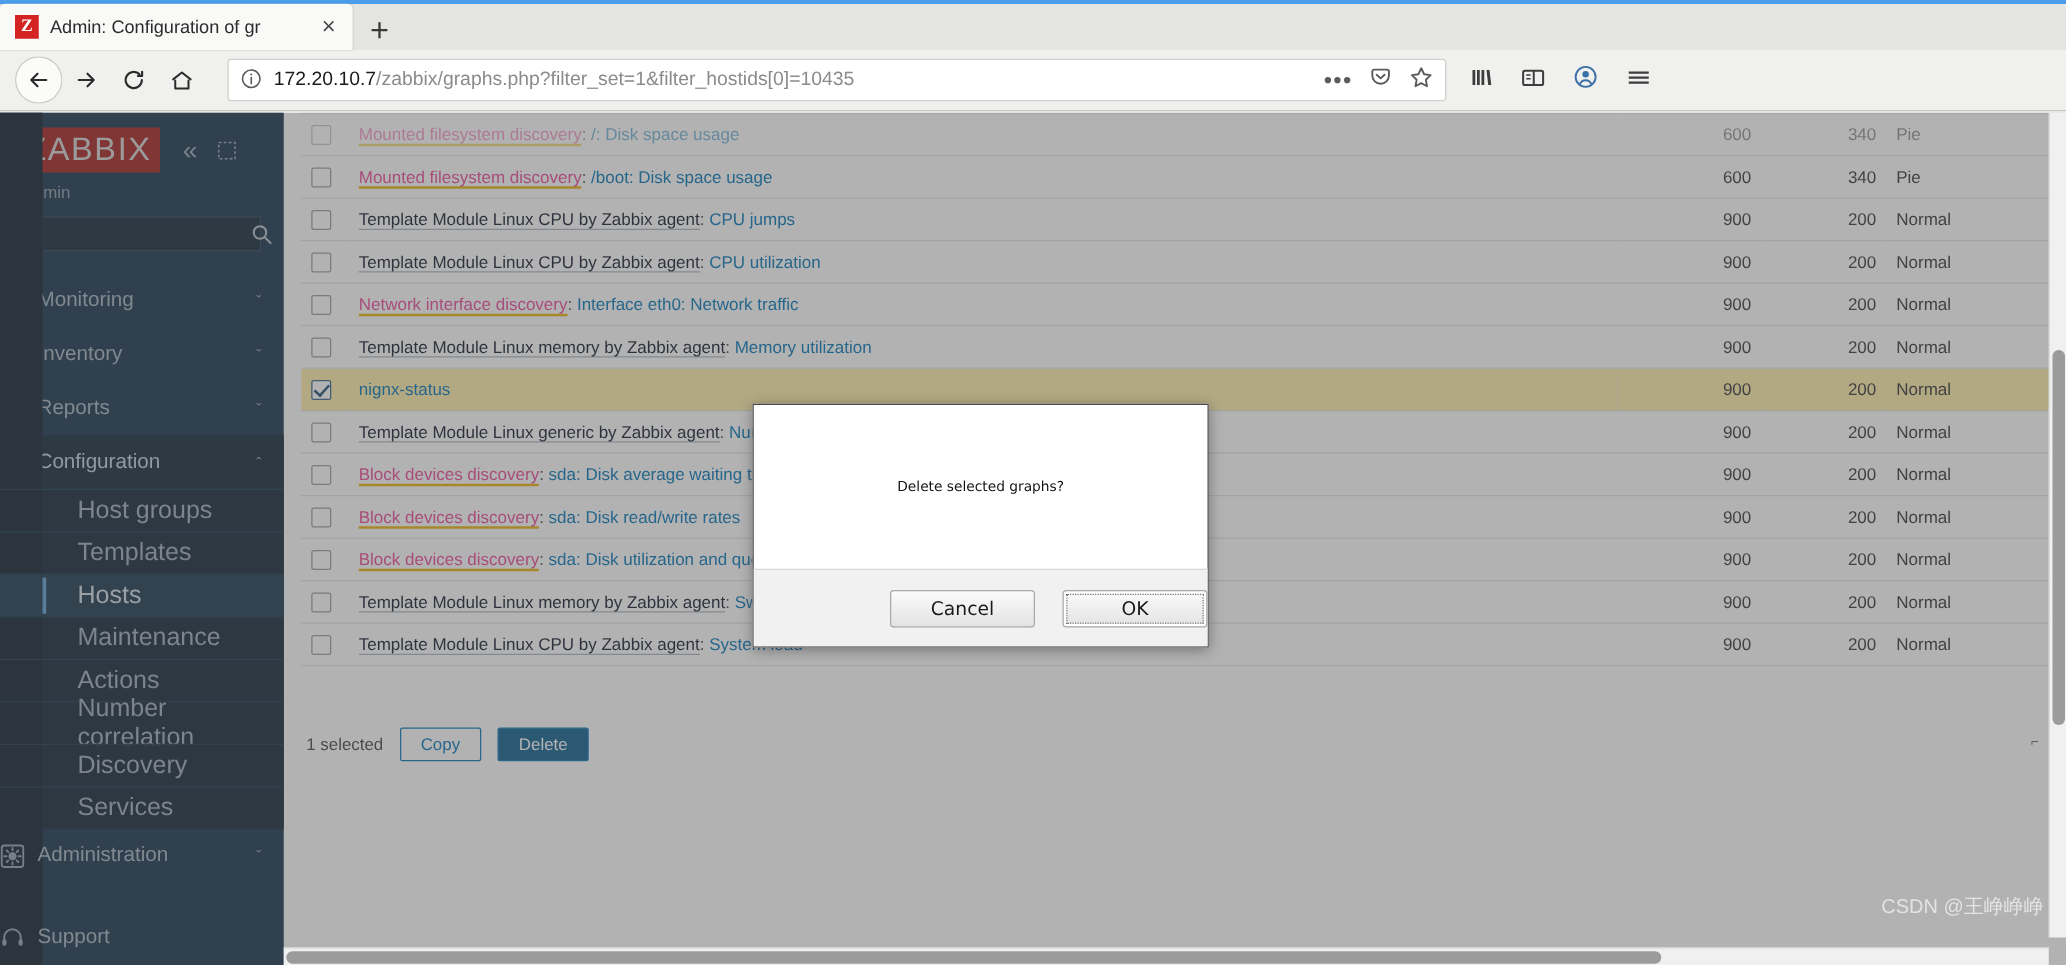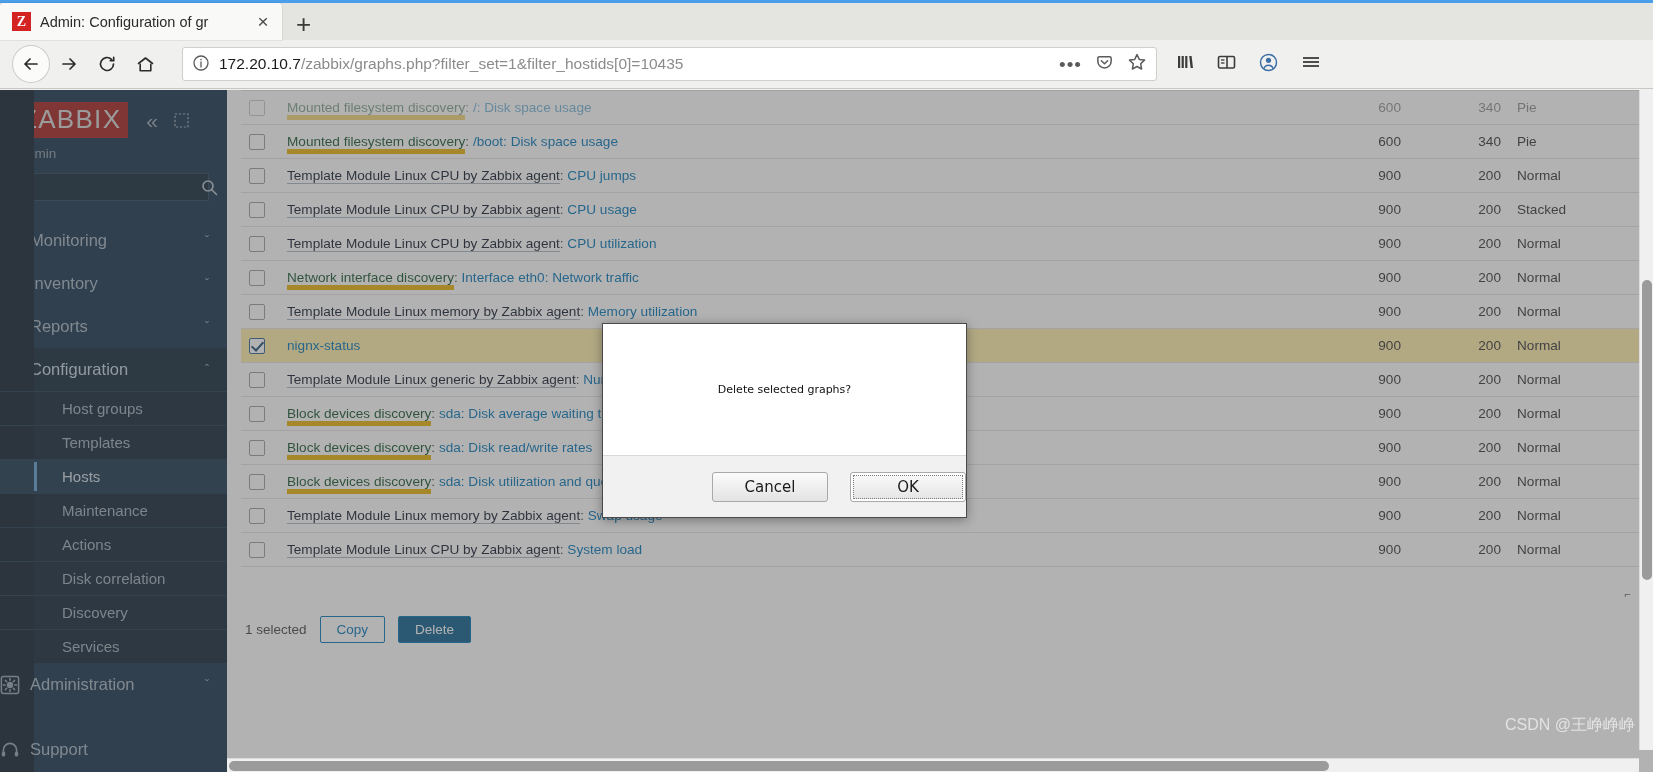--- a/index.html
+++ b/index.html
@@ -113,21 +113,21 @@
     font-size: 16.5px; color: #a5b3c1; cursor: pointer; position: relative;
   }
   .sb-item .ico { width: 30px; display: flex; align-items: center; color: #93a3b2; flex:0 0 auto; }
   .sb-item .lbl { flex: 1 1 auto; }
   .sb-item .chev { margin-right: 18px; color: #8fa0af; font-size: 12px; }
   .sb-item.active { background: #0d2638; color: #c5d2de; }
 
   .sb-sub { background: #0d2235; }
   .sb-subitem {
     height: 34px; display: flex; align-items: center;
-    padding-left: 62px; font-size: 15px; color: #9fadbb;
+    padding-left: 62px; font-size: 20px; color: #9fadbb;
     border-top: 1px solid #16354c; cursor: pointer; position: relative;
   }
   .sb-subitem.current { background: #16334a; color: #d3dde6; }
   .sb-subitem.current::before {
     content: ""; position: absolute; left: 34px; top: 2px; bottom: 2px;
     width: 3px; background: #5b9fd4;
   }
   .sb-strip { position: absolute; left: 0; top: 0; bottom: 0; width: 34px; background: #0b1c2b; }
 
   
@@ -153,21 +153,21 @@
     vertical-align: middle;
   }
   .chk.on { border-color: #30618c; }
   .chk.on::after {
     content: ""; position: absolute; left: 4px; top: 0px;
     width: 5px; height: 10px; border: solid #1d4d74;
     border-width: 0 2px 2px 0; transform: rotate(42deg);
   }
   a.lnk { text-decoration: none; cursor: pointer; }
   a.pre-gray { color: #0f172a; border-bottom: 1px solid #aab7bf; }
-  a.pre-red { color: #14532d; border-bottom: 5px solid #eab308; }
+  a.pre-red { color: #ec4899; border-bottom: 2px solid #eab308; }
   a.gname { color: #0275b8; }
   .sep { color: #444; }
   tr.emptyrow td { height: 36px; }
 
   .list-footer {
     padding: 13px 18px 0 18px; display: flex; align-items: center; gap: 13px;
     font-size: 13.5px; color: #444;
   }
   .btn-outline {
     border: 1px solid #0275b8; color: #0275b8; background: #fff;
@@ -413,21 +413,21 @@
           <div class="sb-subitem current">
               <span>Hosts</span>
             </div>
           <div class="sb-subitem">
               <span>Maintenance</span>
             </div>
           <div class="sb-subitem">
               <span>Actions</span>
             </div>
           <div class="sb-subitem">
-              <span>Disk correlation</span>
+              <span>Number correlation</span>
             </div>
           <div class="sb-subitem">
               <span>Discovery</span>
             </div>
           <div class="sb-subitem">
               <span>Services</span>
             </div>
         </div>
 
         <div class="sb-item">
@@ -475,27 +475,20 @@
             </tr>
             <tr>
               <td class="c-chk"><span class="chk"></span></td>
               <td class="c-name"><a class="lnk pre-gray">Template Module Linux CPU by Zabbix agent</a><span class="sep">: </span><a class="lnk gname">CPU jumps</a></td>
               <td class="c-w">900</td>
               <td class="c-h">200</td>
               <td class="c-t">Normal</td>
             </tr>
             <tr>
               <td class="c-chk"><span class="chk"></span></td>
-              <td class="c-name"><a class="lnk pre-gray">Template Module Linux CPU by Zabbix agent</a><span class="sep">: </span><a class="lnk gname">CPU usage</a></td>
-              <td class="c-w">900</td>
-              <td class="c-h">200</td>
-              <td class="c-t">Stacked</td>
-            </tr>
-            <tr>
-              <td class="c-chk"><span class="chk"></span></td>
               <td class="c-name"><a class="lnk pre-gray">Template Module Linux CPU by Zabbix agent</a><span class="sep">: </span><a class="lnk gname">CPU utilization</a></td>
               <td class="c-w">900</td>
               <td class="c-h">200</td>
               <td class="c-t">Normal</td>
             </tr>
             <tr>
               <td class="c-chk"><span class="chk"></span></td>
               <td class="c-name"><a class="lnk pre-red">Network interface discovery</a><span class="sep">: </span><a class="lnk gname">Interface eth0: Network traffic</a></td>
               <td class="c-w">900</td>
               <td class="c-h">200</td>

